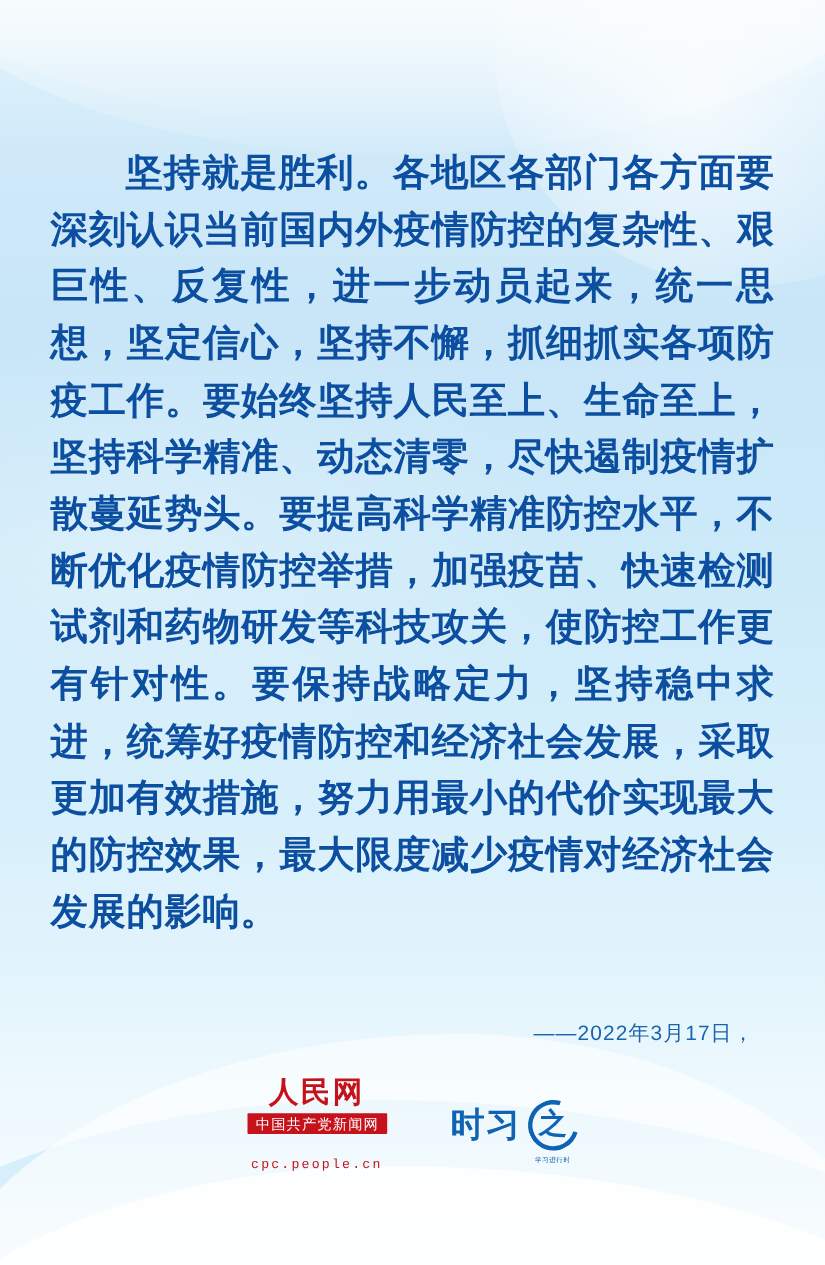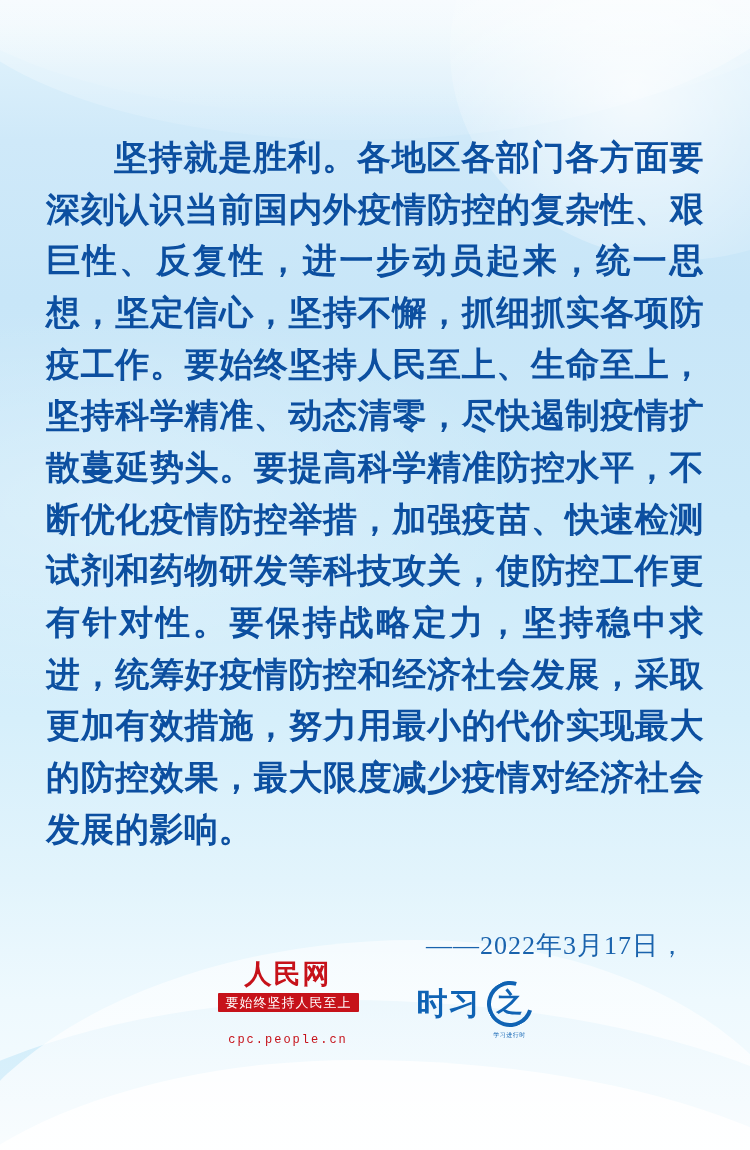--- a/index.html
+++ b/index.html
@@ -104,34 +104,34 @@
     color: #0c4fa0;
     text-indent: 68px;
     text-align: justify;
     text-justify: inter-ideograph;
   }
 
   .attribution {
     margin-top: 68px;
     text-align: right;
     color: #1a63ad;
-    font-family: Liberation Serif, serif;
-    font-size: 26px;
+    font-family: Liberation Sans, sans-serif;
+    font-size: 19px;
     line-height: 1.75;
     letter-spacing: 1px;
     padding-right: 18px;
   }
   .attribution .line1 { display: block; }
   .attribution .line2 { display: block; }
 
   .footer {
     position: absolute;
     left: 0;
     right: 0;
-    bottom: 104px;
+    bottom: 85px;
     z-index: 4;
     display: flex;
     align-items: center;
     justify-content: center;
     gap: 58px;
   }
 
   .logo-people {
     display: flex;
     flex-direction: column;
@@ -230,21 +230,21 @@
 
     <div class="attribution">
       <span class="line1">——2022年3月17日，</span>
     </div>
   </div>
 
   <div class="footer">
 
     <div class="logo-people">
       <div class="cn">人民网</div>
-      <div class="bar">要始终坚持人民至上</div>
+      <div class="bar">中国共产党新闻网</div>
       <div class="url">cpc.people.cn</div>
     </div>
 
     <div class="logo-shixizhi">
       <span class="sx-text">时习</span>
       <span class="sx-mark">
         <span class="ring"></span>
         <span class="zhi">之</span>
         <span class="sx-sub">学习进行时</span>
       </span>

